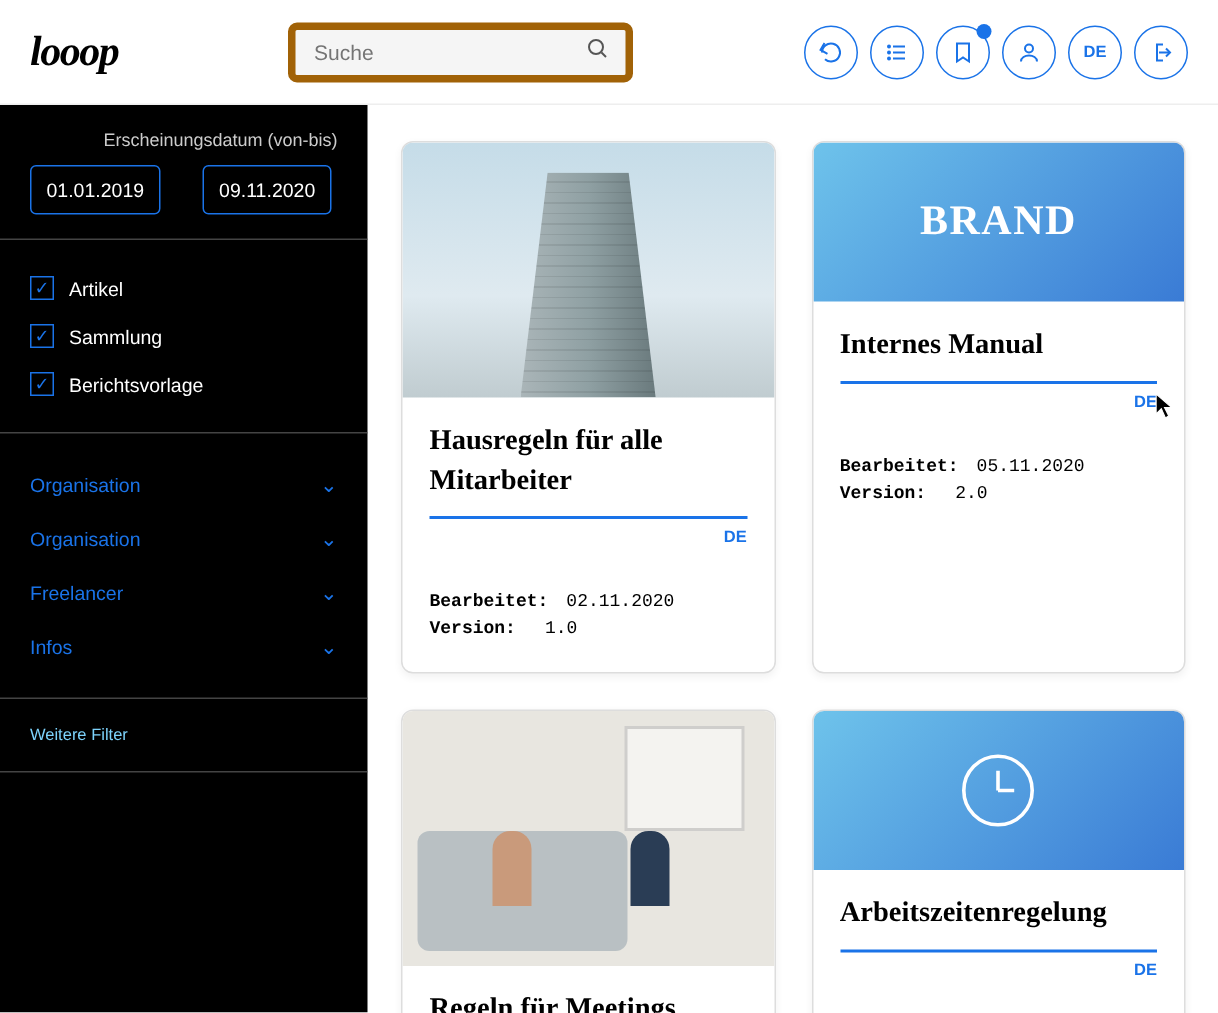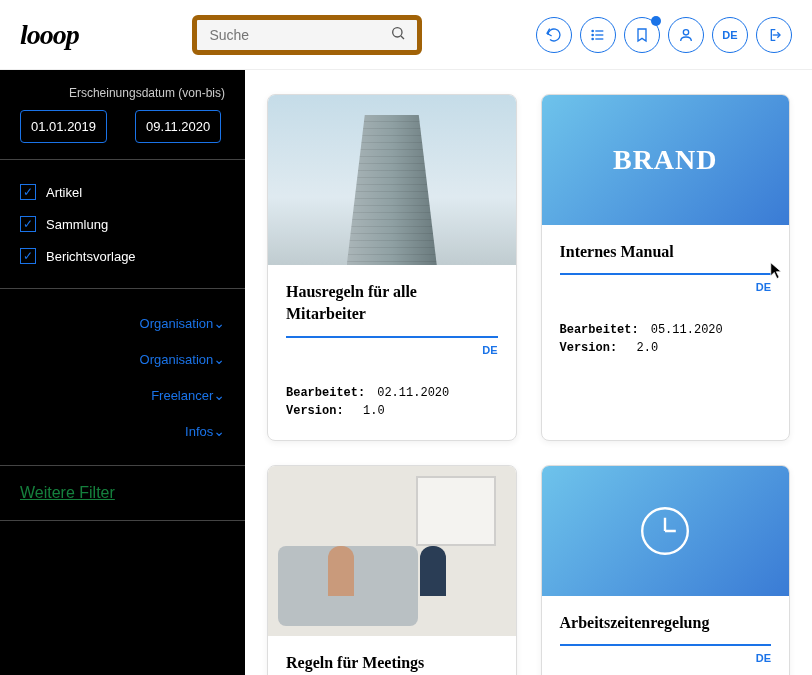--- a/index.html
+++ b/index.html
@@ -23,32 +23,32 @@
   .sidebar { width: 245px; background: #000; color: #fff; overflow-y: auto; }
   .content { flex: 1; overflow-y: auto; padding: 24px 22px; }
 
   
   .sb-section { border-bottom: 1px solid #444; padding: 16px 20px; }
   .sb-label { font-size: 12px; color: #ccc; margin-bottom: 10px; text-align: right; }
   .date-row { display: flex; gap: 28px; }
   .date-box { border: 1.5px solid #1a73e8; border-radius: 4px; padding: 8px 10px; font-size: 13px; color: #fff; background: transparent; }
   .cb-row { display: flex; align-items: center; gap: 10px; padding: 8px 0; font-size: 13px; cursor: pointer; }
   .cb { width: 16px; height: 16px; border: 1.5px solid #1a73e8; display: flex; align-items: center; justify-content: center; color: #1a73e8; font-size: 12px; }
-  .cat-row { display: flex; justify-content: flex-end; align-items: center; padding: 10px 0; font-size: 13px; color: #1a73e8; cursor: pointer; }
+  .cat-row { display: flex; justify-content: space-between; align-items: center; padding: 10px 0; font-size: 13px; color: #1a73e8; cursor: pointer; }
   .chev { font-size: 14px; color: #1a73e8; }
-  .more-filters { padding: 18px 20px; font-size: 16px; color: #15803d; text-decoration: underline; }
+  .more-filters { padding: 18px 20px; font-size: 11px; color: #7dd3fc; }
 
   
   .grid { display: grid; grid-template-columns: 1fr 1fr; gap: 24px; }
   .card { border: 1px solid #ddd; border-radius: 8px; overflow: hidden; box-shadow: 0 2px 6px rgba(0,0,0,0.06); background: #fff; }
   .card-img { height: 170px; display: flex; align-items: center; justify-content: center; position: relative; }
   .brand-img { background: linear-gradient(135deg, #6ec3eb 0%, #3a7bd5 100%); color: #fff; font-family: "Times New Roman", serif; font-size: 28px; font-weight: bold; letter-spacing: 1px; }
-  .card-img.short { height: 130px; }
+  .card-img.short { height: 106px; }
   .card-body { padding: 16px 18px; }
-  .card-title { font-family: Georgia, serif; font-size: 16px; font-weight: 600; line-height: 1.4; }
+  .card-title { font-family: Georgia, serif; font-size: 19px; font-weight: 600; line-height: 1.4; }
   .underline { height: 2px; background: #1a73e8; margin-top: 10px; }
   .lang-tag { text-align: right; font-size: 11px; color: #1a73e8; font-weight: 600; margin-top: 6px; }
   .meta { padding: 14px 18px 18px; font-size: 12px; }
   .meta-row { display: flex; gap: 12px; margin-bottom: 4px; font-family: Liberation Mono, monospace; }
   .meta-k { font-weight: 700; min-width: 65px; }
 
   
   .building { background: linear-gradient(to bottom, #c5dce8 0%, #dfeaf0 60%, #c0ccd0 100%); position: relative; overflow: hidden; }
   .tower { position: absolute; bottom: 0; left: 50%; transform: translateX(-50%); width: 90px; height: 150px; background: linear-gradient(90deg, #aab5b8 0%, #8fa0a3 50%, #6a7a7d 100%); clip-path: polygon(20% 0, 80% 0, 100% 100%, 0 100%); }
   .tower::before { content:""; position:absolute; inset:0; background: repeating-linear-gradient(to bottom, transparent 0 6px, rgba(0,0,0,0.08) 6px 7px); }

